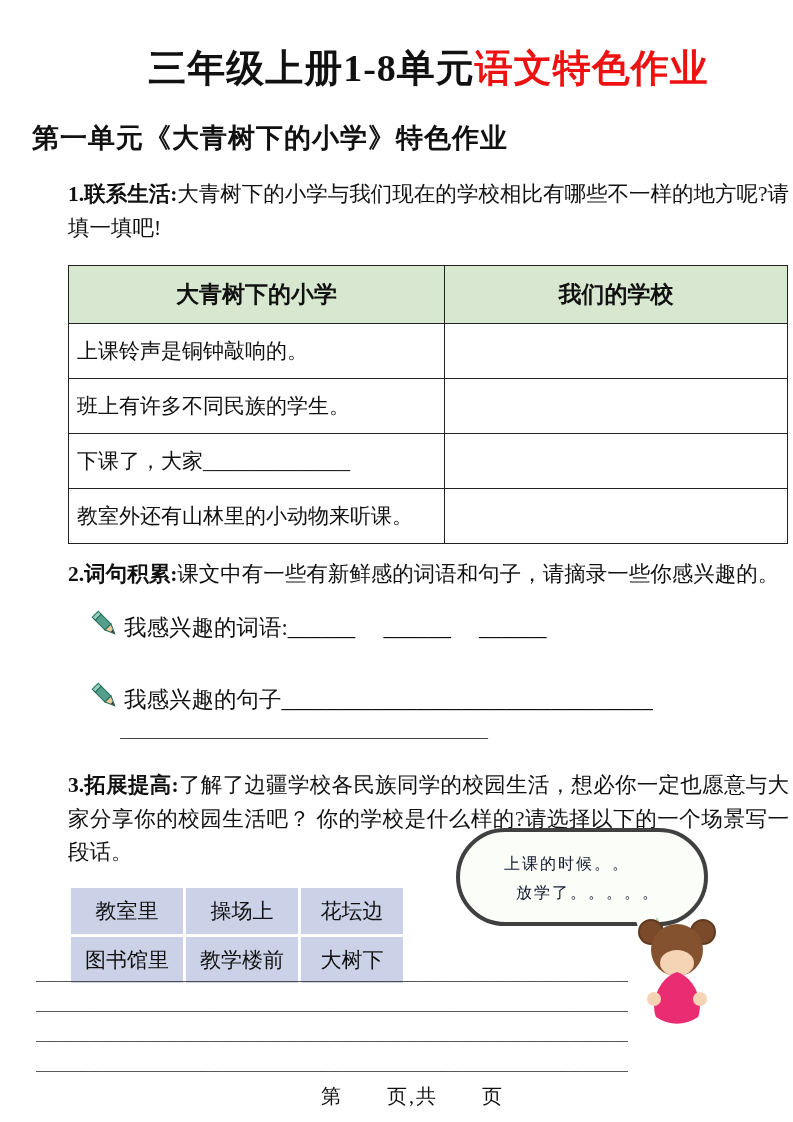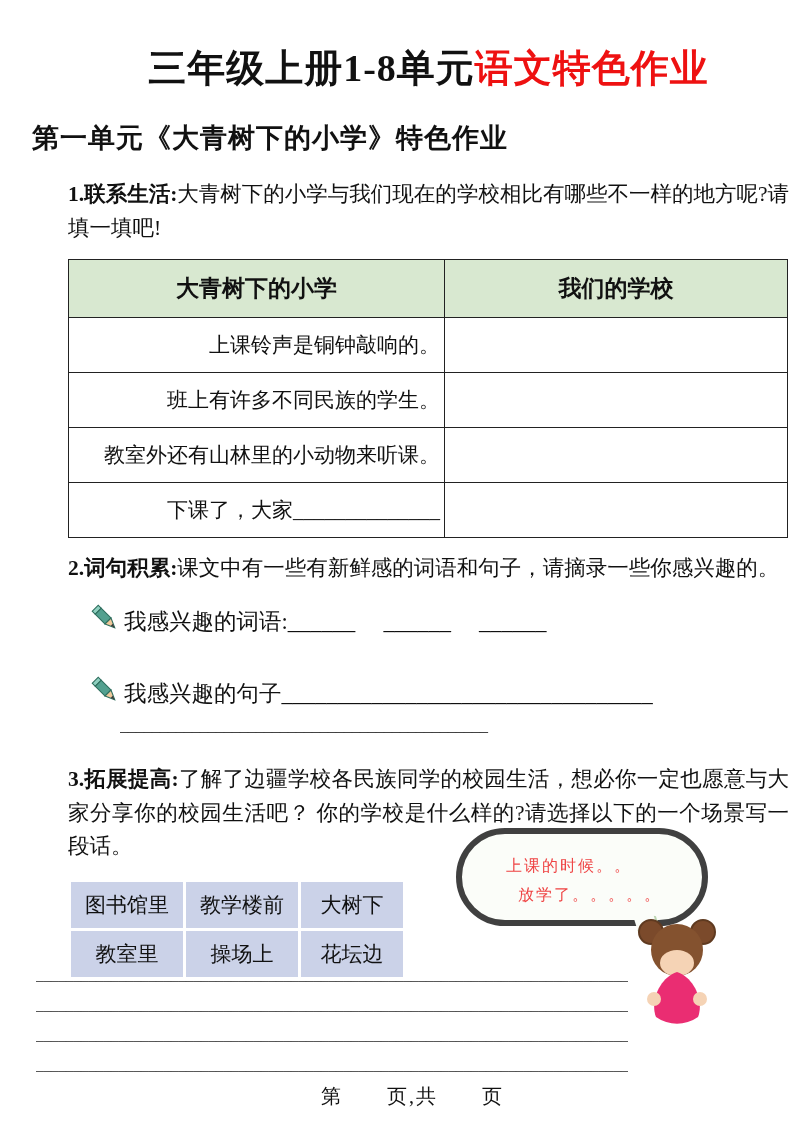--- a/index.html
+++ b/index.html
@@ -8,42 +8,42 @@
     font-family:"Liberation Serif","DejaVu Serif",serif;color:#111;overflow:hidden;padding-left:32px;
   }
   .title{padding-top:18px;text-align:center;font-size:38px;font-weight:900;letter-spacing:1px;}
   .title .red{color:#ee1111;}
   .subtitle{margin-top:10px;text-align:left;font-size:27px;font-weight:bold;letter-spacing:1px;}
   .para{margin:14px 36px 0 36px;font-size:21.5px;line-height:1.55;text-align:justify;}
   .para b{font-weight:bold;}
   .mt-lg{margin-top:28px;}
 
   
-  .cmp-table{width:720px;margin:14px 0 0 36px;border-collapse:collapse;}
+  .cmp-table{width:720px;margin:20px 0 0 36px;border-collapse:collapse;}
   .cmp-table th,.cmp-table td{border:1px solid #222;}
   .cmp-table th{background:#d8e8d0;height:55px;text-align:center;font-size:23px;font-weight:bold;}
   .cmp-table th.left,.cmp-table td.left{width:363px;}
-  .cmp-table td{height:54px;font-size:21px;padding:0 4px 0 8px;text-align:right;vertical-align:middle;}
+  .cmp-table td{height:54px;font-size:21px;padding:0 4px 0 8px;text-align:left;vertical-align:middle;}
 
   
   .fill-line{margin:16px 0 0 56px;display:flex;align-items:flex-end;font-size:22.5px;line-height:1.4;}
   .fill-line.second{margin-top:36px;}
   .pencil{width:34px;height:34px;margin:0 2px 2px 0;flex:0 0 auto;}
   .blank{white-space:nowrap;}
   .cont-line{margin:8px 0 8px 88px;font-size:16px;width:486px;overflow:hidden;white-space:nowrap;color:#222;}
 
   
   .scene-table{margin:16px 0 0 36px;border-collapse:collapse;}
   .scene-table td{background:#cbd2e8;border:3px solid #ffffff;text-align:center;
     font-size:21px;height:46px;padding:0 14px;min-width:74px;}
 
   
   .bubble{position:absolute;left:456px;top:828px;width:252px;height:98px;background:#fbfdf9;
-    border:6px solid #404040;border-radius:52px;box-sizing:border-box;
-    padding:18px 0 0 44px;font-size:16px;color:#ef4444;line-height:1.8;letter-spacing:2px;}
+    border:4px solid #404040;border-radius:52px;box-sizing:border-box;
+    padding:18px 0 0 44px;font-size:16px;color:#0f172a;line-height:1.8;letter-spacing:2px;}
   .bubble .l2{padding-left:12px;}
   .bubble-tail{position:absolute;right:44px;bottom:-15px;width:20px;height:20px;background:#fbfdf9;
     border-right:2px solid #bcd6b2;border-bottom:2px solid #bcd6b2;transform:skewX(30deg) rotate(15deg);}
 
   
   .girl{position:absolute;left:628px;top:906px;width:98px;height:124px;}
 
   
   .writing-lines{position:absolute;left:36px;top:960px;width:592px;}
   .wline{height:30px;line-height:30px;font-size:15px;overflow:hidden;white-space:nowrap;color:#222;}
@@ -71,25 +71,25 @@
     <tbody>
       <tr>
         <td class="left">上课铃声是铜钟敲响的。</td>
         <td></td>
       </tr>
       <tr>
         <td class="left">班上有许多不同民族的学生。</td>
         <td></td>
       </tr>
       <tr>
-        <td class="left">教室外还有山林里的小动物来听课。</td>
+        <td class="left">下课了，大家______________</td>
         <td></td>
       </tr>
       <tr>
-        <td class="left">下课了，大家______________</td>
+        <td class="left">教室外还有山林里的小动物来听课。</td>
         <td></td>
       </tr>
     </tbody>
   </table>
 
   <p class="para"><b>2.词句积累:</b><span>课文中有一些有新鲜感的词语和句子，请摘录一些你感兴趣的。</span></p>
 
   <div class="fill-line">
     <svg class="pencil" viewBox="0 0 32 32" aria-hidden="true">
       <g transform="rotate(-45 16 16)">
@@ -116,28 +116,28 @@
     <span class="blank">_________________________________</span>
   </div>
 
   <div class="cont-line">______________________________________________</div>
 
   <p class="para mt-lg"><b>3.拓展提高:</b><span>了解了边疆学校各民族同学的校园生活，想必你一定也愿意与大家分享你的校园生活吧？ 你的学校是什么样的?请选择以下的一个场景写一段话。</span></p>
 
   <table class="scene-table">
     <tbody>
       <tr>
+        <td>教室里</td>
+        <td>操场上</td>
+        <td>花坛边</td>
+      </tr>
+      <tr>
         <td>图书馆里</td>
         <td>教学楼前</td>
         <td>大树下</td>
-      </tr>
-      <tr>
-        <td>教室里</td>
-        <td>操场上</td>
-        <td>花坛边</td>
       </tr>
     </tbody>
   </table>
 
   <div class="bubble">
     <div class="l1">上课的时候。。</div>
     <div class="l2">放学了。。。。。</div>
     <div class="bubble-tail"></div>
   </div>
 

